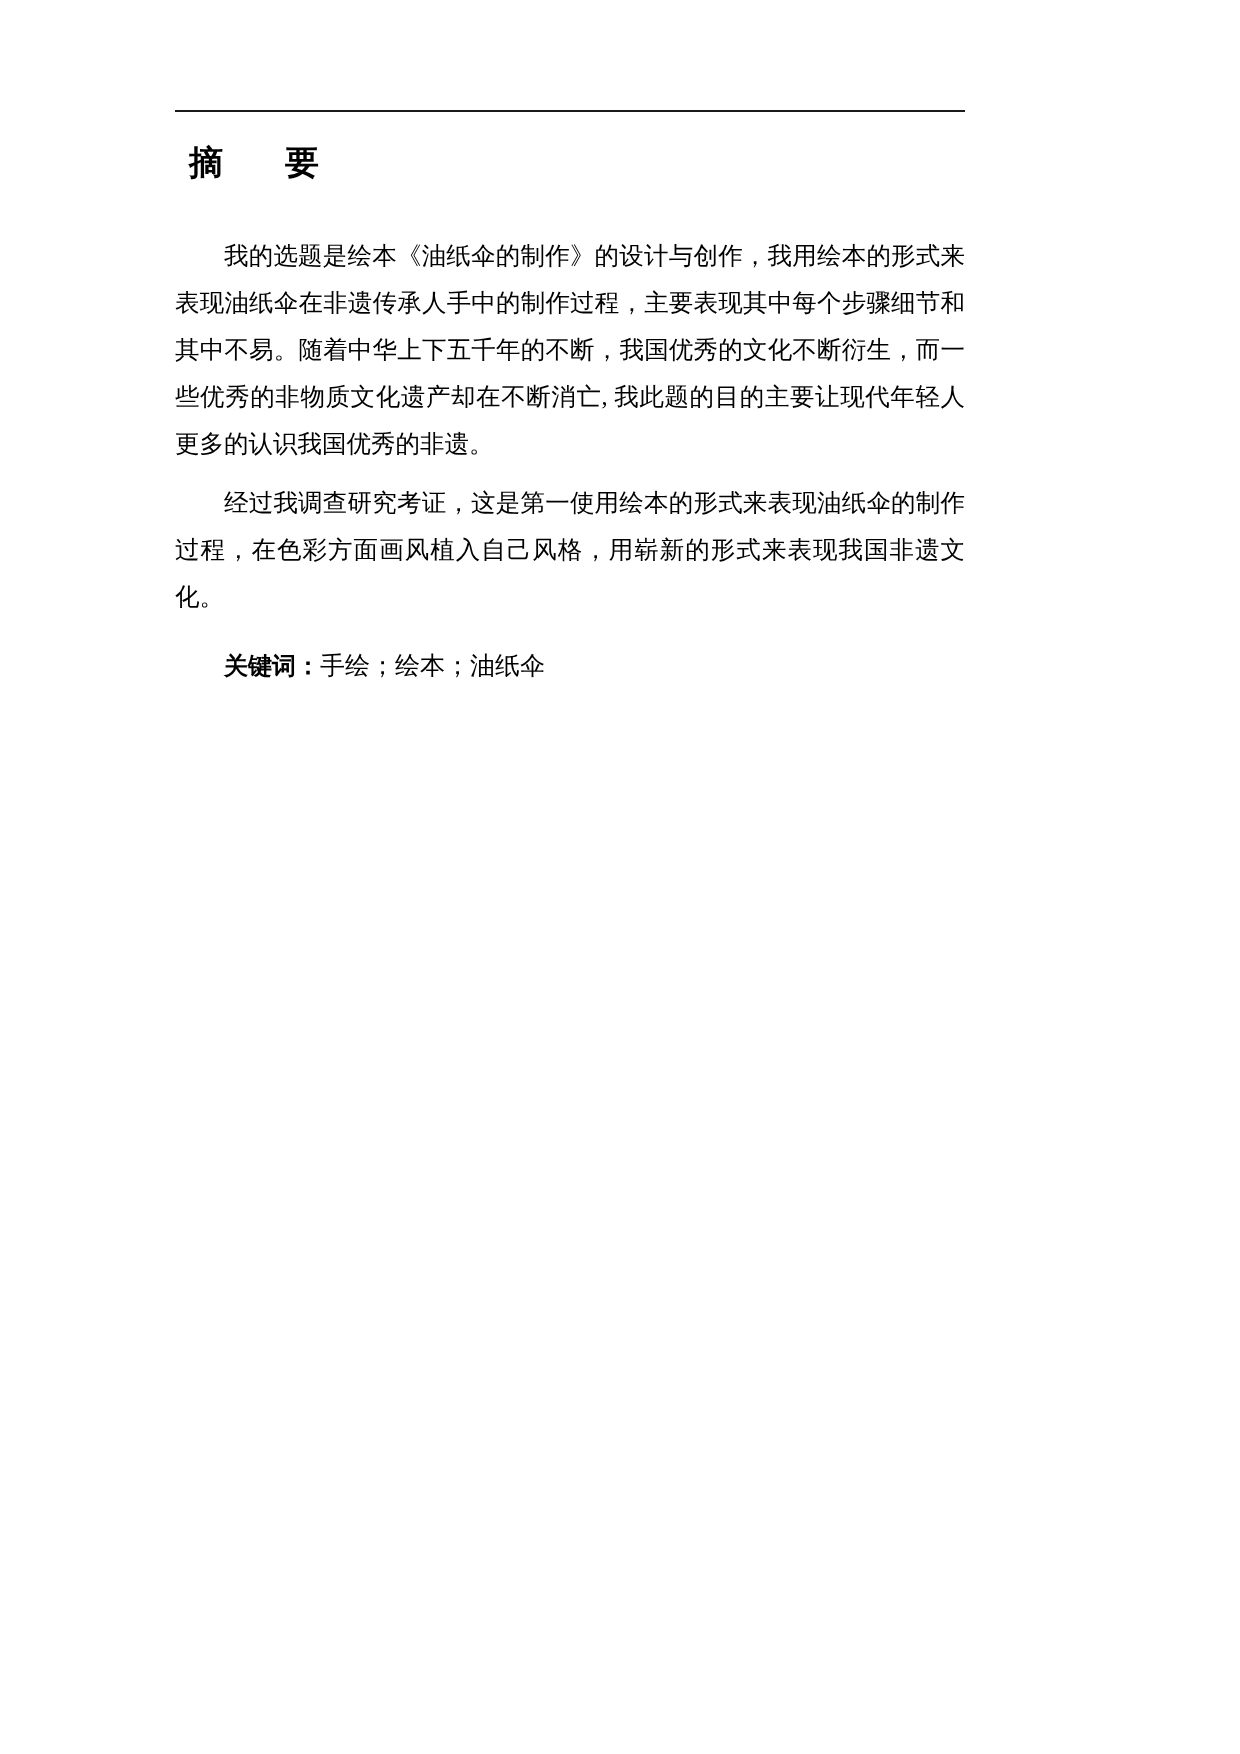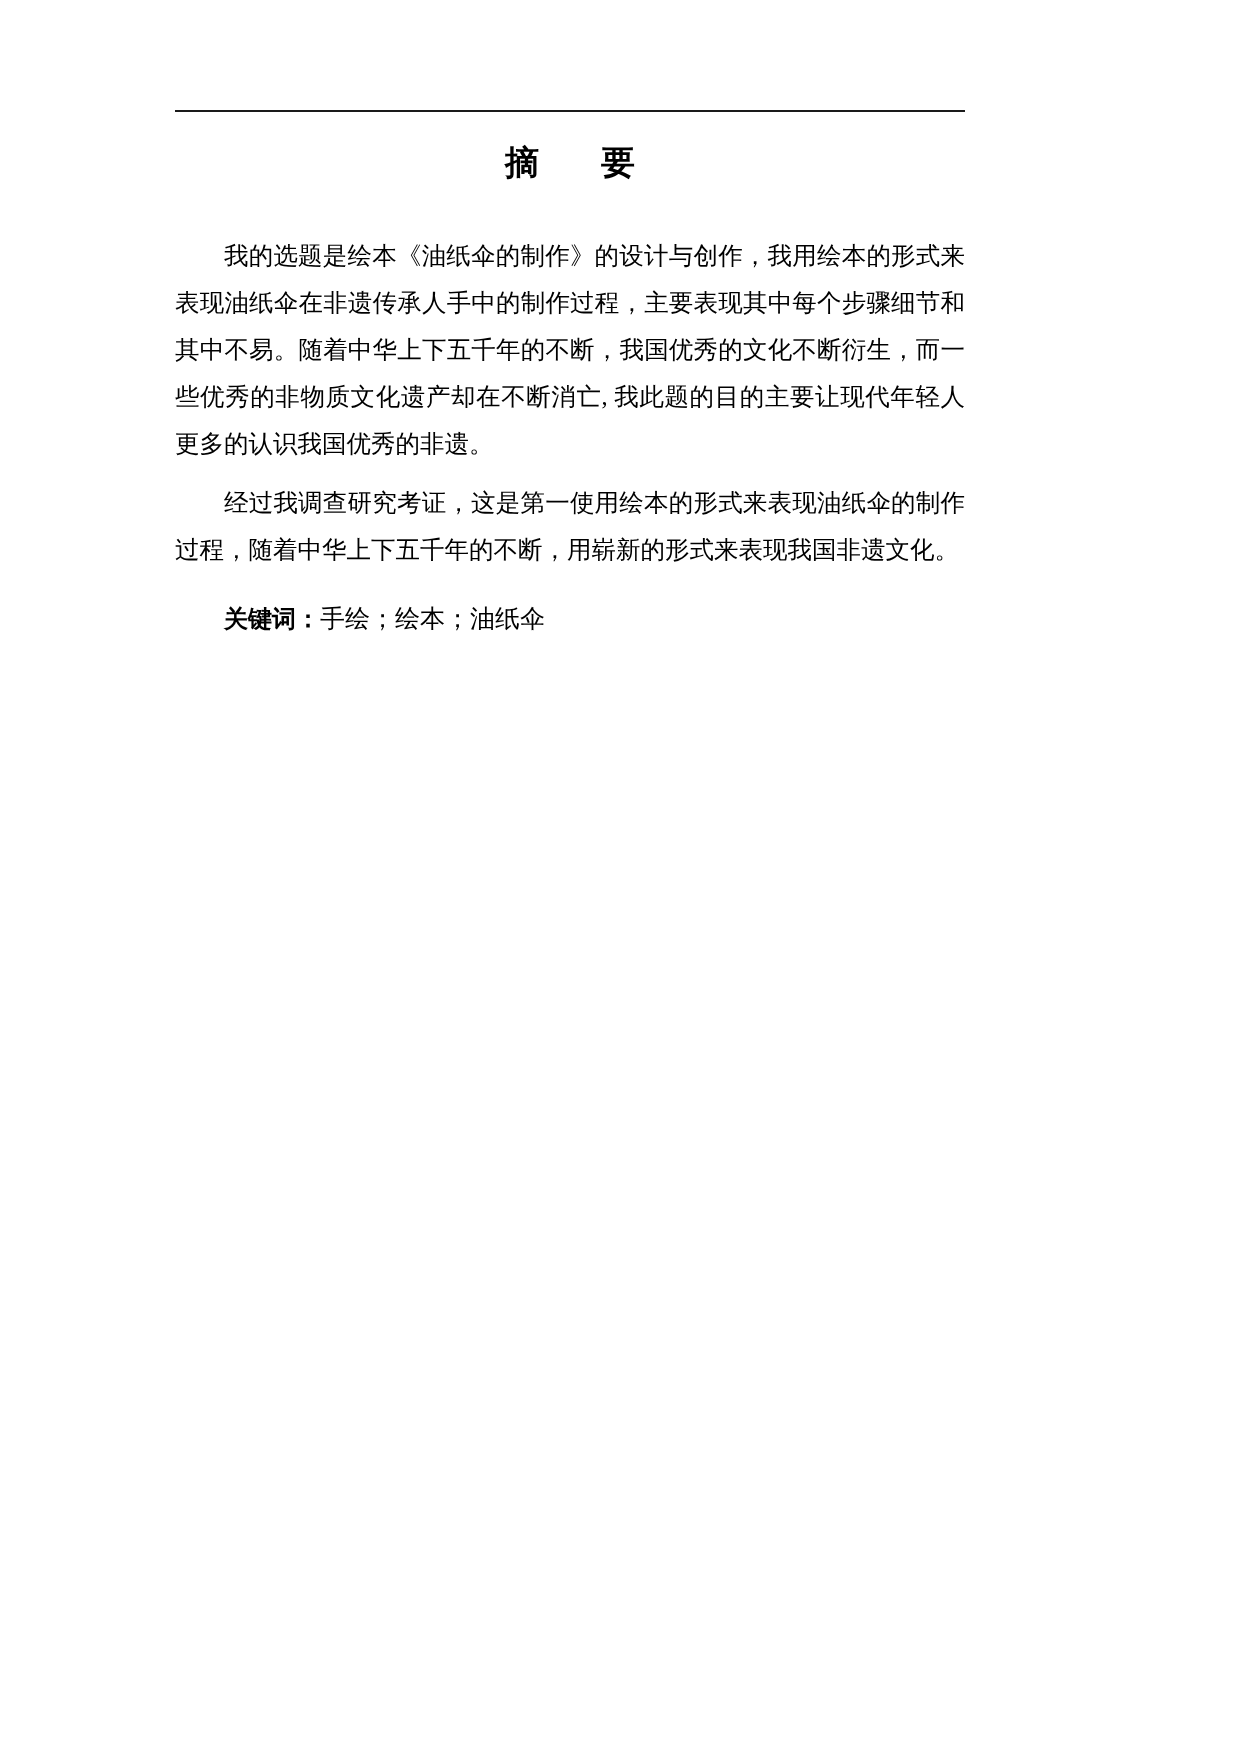--- a/index.html
+++ b/index.html
@@ -31,21 +31,21 @@
     height: 0;
     border-top: 2px solid #1a1a1a;
   }
   .content {
     position: absolute;
     top: 140px;
     left: 175px;
     width: 790px;
   }
   .doc-title {
-    text-align: center;
+    text-align: left;
     font-family: "DejaVu Sans", "Liberation Sans", sans-serif;
     font-weight: bold;
     font-size: 34px;
     letter-spacing: 14px;
     margin: 0 0 46px 0;
     padding-left: 14px;
   }
   p.body-para {
     font-size: 24.5px;
     line-height: 47px;
@@ -78,20 +78,20 @@
 <div class="page">
 
   <div class="header-rule"></div>
 
   <div class="content">
 
     <h1 class="doc-title">摘　要</h1>
 
     <p class="body-para">我的选题是绘本《油纸伞的制作》的设计与创作，我用绘本的形式来表现油纸伞在非遗传承人手中的制作过程，主要表现其中每个步骤细节和其中不易。随着中华上下五千年的不断，我国优秀的文化不断衍生，而一些优秀的非物质文化遗产却在不断消亡, 我此题的目的主要让现代年轻人更多的认识我国优秀的非遗。</p>
 
-    <p class="body-para">经过我调查研究考证，这是第一使用绘本的形式来表现油纸伞的制作过程，随着中华上下五千年的不断，用崭新的形式来表现我国非遗文化。</p>
+    <p class="body-para">经过我调查研究考证，这是第一使用绘本的形式来表现油纸伞的制作过程，在色彩方面画风植入自己风格，用崭新的形式来表现我国非遗文化。</p>
 
     <p class="keywords">
       <span class="kw-label">关键词：</span><span class="kw-value">手绘；绘本；油纸伞</span>
     </p>
 
   </div>
 </div>
 
 </body></html>

